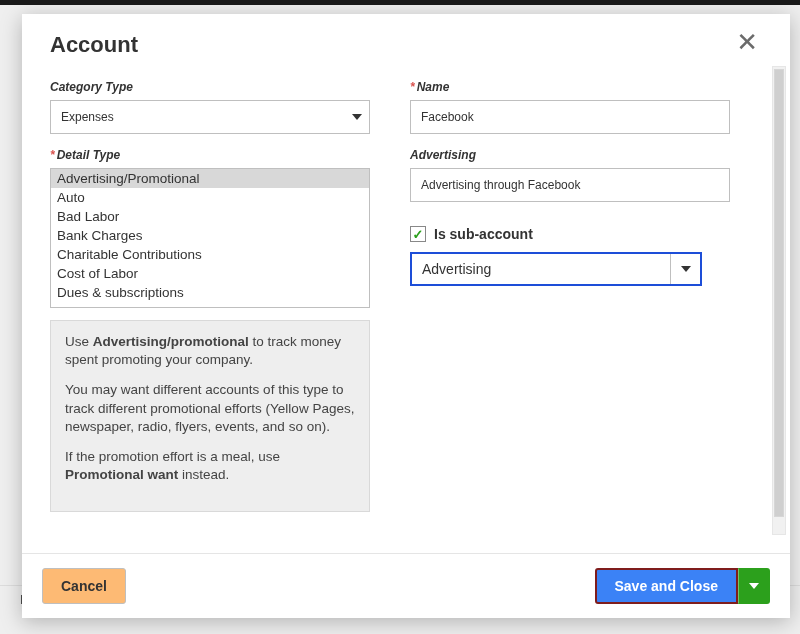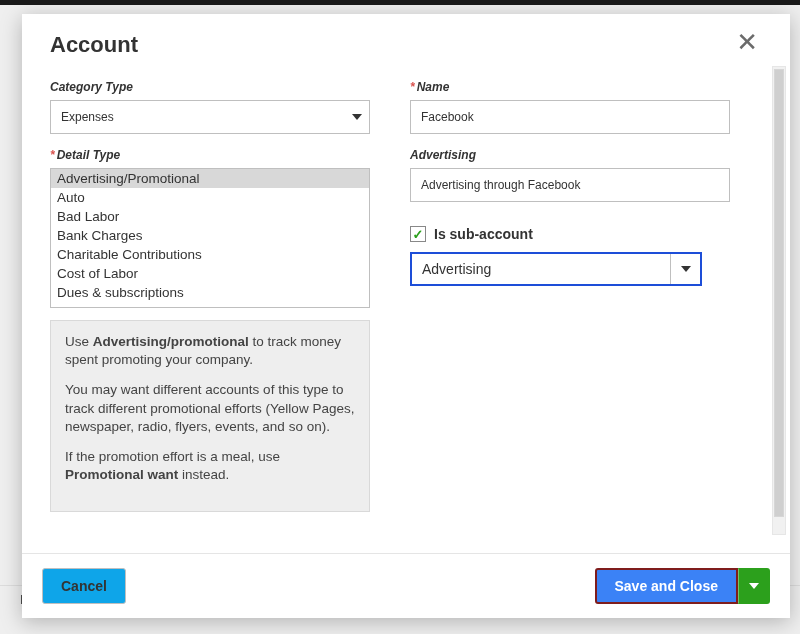--- a/index.html
+++ b/index.html
@@ -101,21 +101,21 @@
   }
   .modal-footer {
     border-top: 1px solid #e5e5e5;
     padding: 14px 20px;
     display: flex; justify-content: space-between; align-items: center;
   }
   .btn {
     height: 36px; padding: 0 18px; font-size: 14px; font-weight: 600;
     border-radius: 3px; cursor: pointer;
   }
-  .btn-secondary { background: #0ea5e9; border: 1px solid #bfbfbf; color: #333; }
+  .btn-secondary { background: #fdba74; border: 1px solid #bfbfbf; color: #333; }
   .btn-primary-group { display: flex; }
   .btn-primary {
     background: #3b82f6; color: #fff; border: 2px solid #7f1d1d;
     border-top-right-radius: 0; border-bottom-right-radius: 0;
   }
   .btn-primary-split {
     background: #2ca01c; border: 1px solid #2ca01c; border-left: 1px solid rgba(255,255,255,0.35);
     width: 32px; height: 36px; display: flex; align-items: center; justify-content: center;
     border-top-right-radius: 3px; border-bottom-right-radius: 3px; cursor: pointer;
   }

